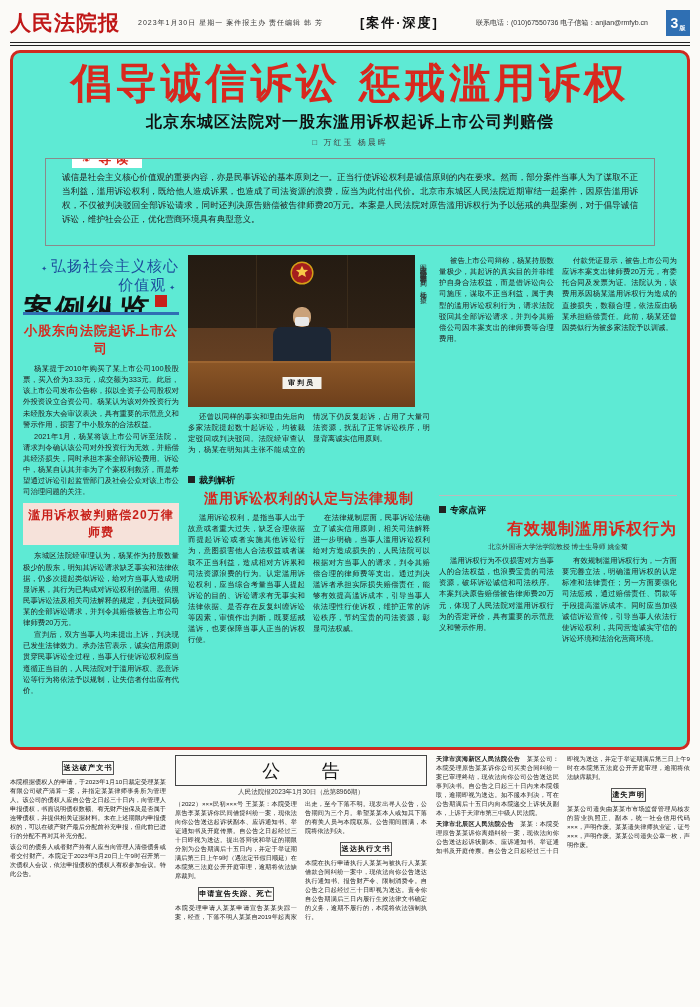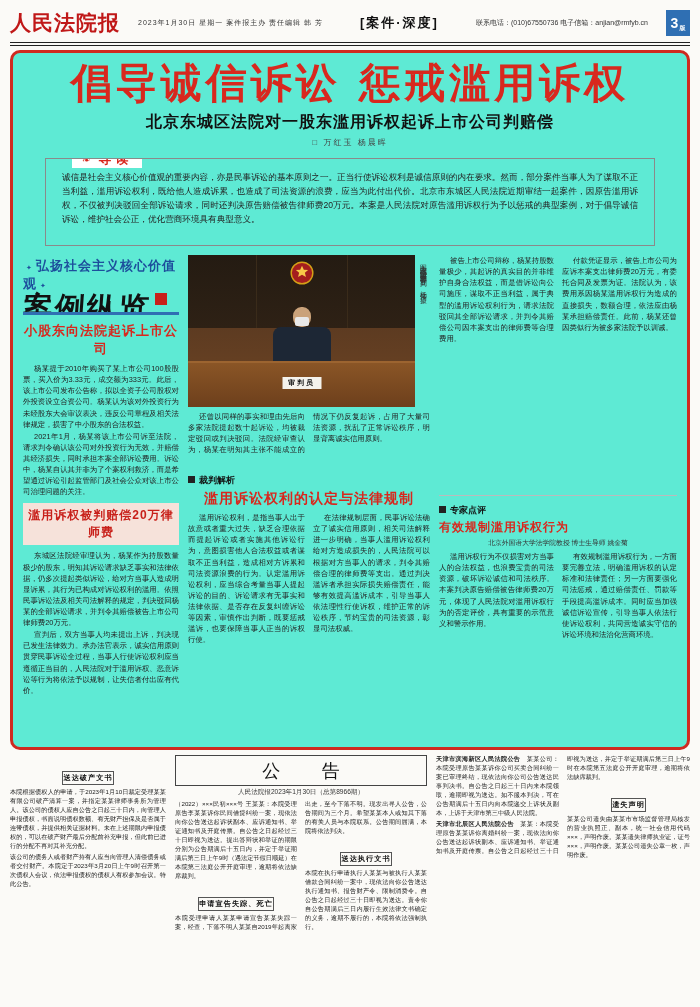--- a/index.html
+++ b/index.html
@@ -27,21 +27,21 @@
   .intro-label{position:absolute;top:-9px;left:26px;background:#fff;padding:0 10px;color:#d8281e;font-size:13px;font-weight:bold;letter-spacing:4px;}
   .intro-label::before{content:"❧";color:#d8281e;font-size:10px;margin-right:4px;}
   .intro-text{font-size:8.6px;line-height:1.62;text-align:justify;color:#222;}
 
   .article{display:grid;grid-template-columns:156px 242px 1fr;gap:9px;height:498px;overflow:hidden;margin-top:9px;}
   .bodytext{font-size:7.4px;line-height:1.5;text-align:justify;color:#222;}
   .bodytext p{text-indent:1.5em;margin-bottom:1px;}
 
   
   .banner{height:60px;border-bottom:3px solid #2f6fb3;position:relative;padding-top:2px;overflow:hidden;}
-  .banner-l1{color:#1d4f9c;font-weight:bold;font-size:13px;letter-spacing:1px;}
+  .banner-l1{color:#1d4f9c;font-weight:normal;font-size:15px;letter-spacing:1px;text-align:right;}
   .banner-l1::before,.banner-l1::after{content:"✦";color:#1d4f9c;font-size:7px;margin:0 3px;}
   .banner-l2{font-size:30px;font-weight:900;font-family:"DejaVu Serif","Liberation Serif",serif;color:#111;transform:skewX(-4deg);display:inline-block;letter-spacing:2px;line-height:1;}
   .seal{display:inline-block;width:12px;height:12px;background:#c8201a;vertical-align:top;margin-left:4px;}
   .story-h1{color:#d8281e;font-size:13px;font-weight:bold;text-align:center;margin:7px 0 5px 0;letter-spacing:1px;}
   .story-h2{color:#c8201a;font-size:12px;font-weight:bold;text-align:center;background:#f6e2da;padding:4px 2px;margin:6px 0 5px 0;letter-spacing:1px;}
   .col-left{overflow:hidden;}
 
   
   .col-center{display:flex;flex-direction:column;overflow:hidden;}
   .photo-row{display:flex;height:152px;flex:0 0 auto;}
@@ -57,30 +57,30 @@
   .under-photo{height:58px;overflow:hidden;column-count:2;column-gap:8px;margin-top:4px;}
   .sec-label{font-size:9px;font-weight:bold;color:#111;margin-top:5px;}
   .sec-label::before{content:"";display:inline-block;width:7px;height:7px;background:#222;margin-right:4px;}
   .analysis-title{color:#d8281e;font-size:14px;font-weight:bold;text-align:center;margin:3px 0 4px 0;letter-spacing:1px;}
   .analysis-text{flex:1;overflow:hidden;column-count:2;column-gap:8px;}
 
   
   .col-right{display:flex;flex-direction:column;overflow:hidden;}
   .right-top{height:236px;overflow:hidden;column-count:2;column-gap:8px;}
   .expert{border-top:1px solid #bbb;margin-top:4px;padding-top:3px;display:flex;flex-direction:column;flex:1;overflow:hidden;}
-  .expert-title{color:#d8281e;font-size:12px;font-weight:bold;text-align:left;margin:2px 0;letter-spacing:1px;}
+  .expert-title{color:#d8281e;font-size:16px;font-weight:bold;text-align:right;margin:2px 0;letter-spacing:1px;}
   .expert-author{font-size:6.8px;color:#333;text-align:center;margin-bottom:3px;}
   .expert-text{flex:1;overflow:hidden;column-count:2;column-gap:8px;}
 
   
   .bottom{display:grid;grid-template-columns:156px 252px 1fr;gap:9px;height:247px;overflow:hidden;margin-top:5px;}
   .ann-text{font-size:6.2px;line-height:1.45;text-align:justify;color:#222;}
   .ann-text p{margin-bottom:2px;}
   .ann-col{overflow:hidden;}
-  .boxed-head{display:block;width:fit-content;margin:16px auto 3px auto;border:1px solid #555;padding:1px 0;font-size:7.2px;font-weight:bold;letter-spacing:1px;color:#111;}
+  .boxed-head{display:block;width:fit-content;margin:6px auto 3px auto;border:1px solid #555;padding:1px 0;font-size:7.2px;font-weight:bold;letter-spacing:1px;color:#111;}
   .notice-box{border:1px solid #444;text-align:center;padding:3px 0 2px 0;margin-bottom:2px;}
   .notice-title{font-size:18px;font-weight:400;letter-spacing:18px;text-indent:18px;color:#111;font-family:"DejaVu Serif","Liberation Serif",serif;}
   .issue-line{font-size:6.6px;color:#333;text-align:center;margin-bottom:3px;}
   .two-col{column-count:2;column-gap:8px;height:200px;overflow:hidden;}
   .two-col-tall{column-count:2;column-gap:8px;height:245px;overflow:hidden;}
   .lead{font-weight:bold;}
 </style>
 </head>
 <body>
 
@@ -110,21 +110,21 @@
 
     <div class="article">
 
       <div class="col-left">
         <div class="banner">
           <div class="banner-l1">弘扬社会主义核心价值观</div>
           <span class="banner-l2">案例纵览</span><span class="seal"></span>
         </div>
         <h3 class="story-h1">小股东向法院起诉上市公司</h3>
         <div class="bodytext">
-          <p>杨某提于2010年购买了某上市公司100股股票，买入价为3.33元，成交额为333元。此后，该上市公司发布公告称，拟以全资子公司股权对外投资设立合资公司。杨某认为该对外投资行为未经股东大会审议表决，违反公司章程及相关法律规定，损害了中小股东的合法权益。</p>
+          <p>杨某提于2010年购买了某上市公司100股股票，买入价为3.33元，成交额为333元。此后，该上市公司发布公告称，拟以全资子公司股权对外投资设立合资公司。杨某认为该对外投资行为未经股东大会审议表决，具有重要的示范意义和警示作用，损害了中小股东的合法权益。</p>
           <p>2021年1月，杨某将该上市公司诉至法院，请求判令确认该公司对外投资行为无效，并赔偿其经济损失，同时承担本案全部诉讼费用。诉讼中，杨某自认其并非为了个案权利救济，而是希望通过诉讼引起监管部门及社会公众对该上市公司治理问题的关注。</p>
         </div>
         <h3 class="story-h2">滥用诉权被判赔偿20万律师费</h3>
         <div class="bodytext">
           <p>东城区法院经审理认为，杨某作为持股数量极少的股东，明知其诉讼请求缺乏事实和法律依据，仍多次提起类似诉讼，给对方当事人造成明显诉累，其行为已构成对诉讼权利的滥用。依照民事诉讼法及相关司法解释的规定，判决驳回杨某的全部诉讼请求，并判令其赔偿被告上市公司律师费20万元。</p>
           <p>宣判后，双方当事人均未提出上诉，判决现已发生法律效力。承办法官表示，诚实信用原则贯穿民事诉讼全过程，当事人行使诉讼权利应当遵循正当目的，人民法院对于滥用诉权、恶意诉讼等行为将依法予以规制，让失信者付出应有代价。</p>
         </div>
       </div>
 
       <div class="col-center">

